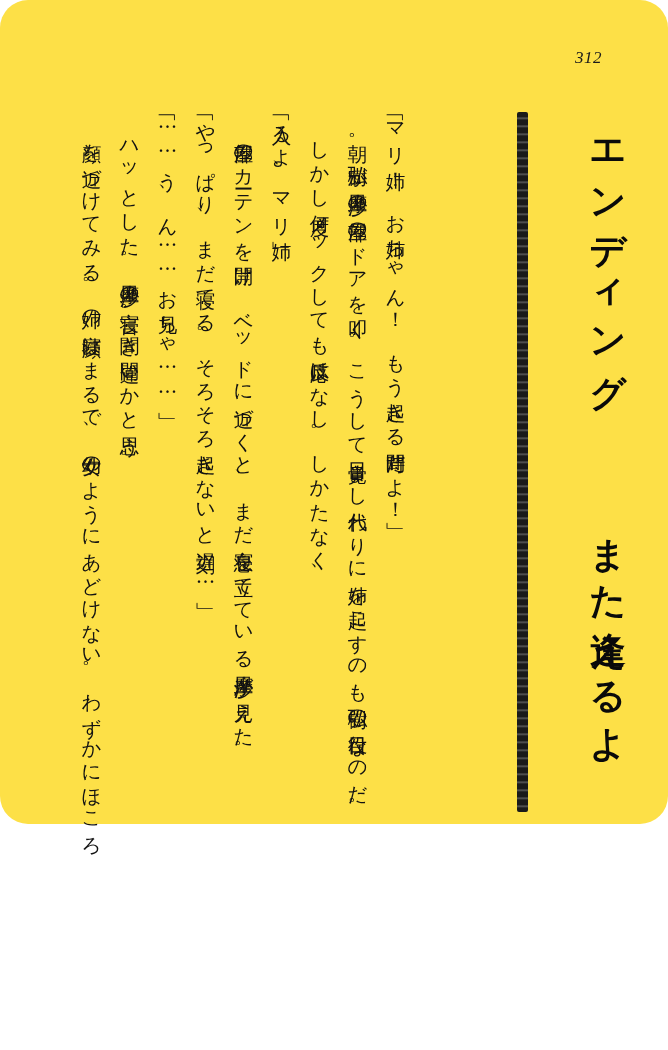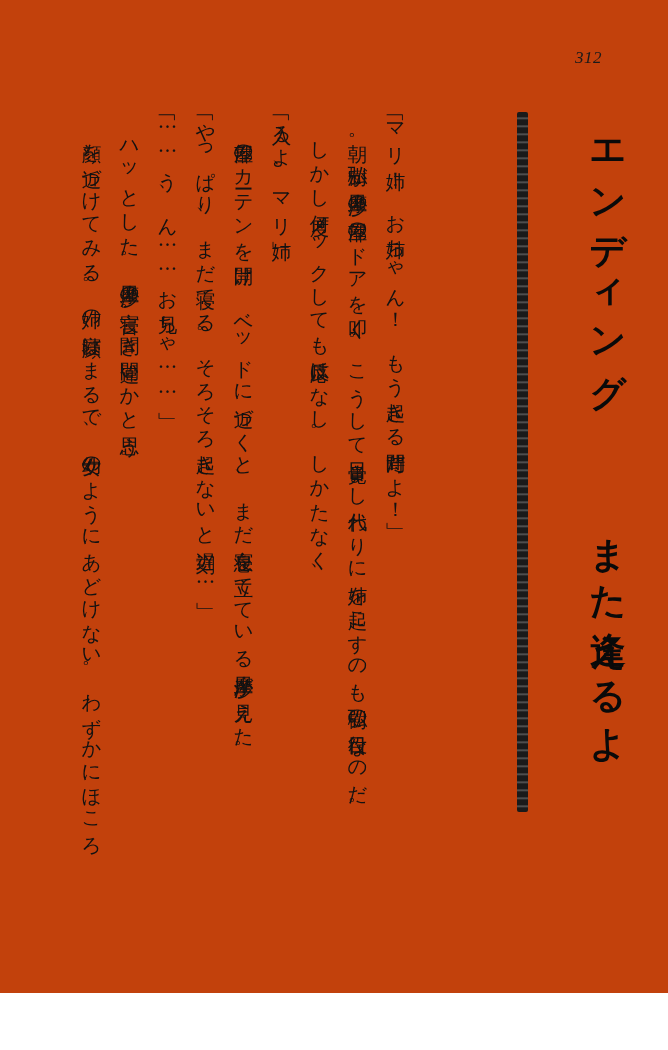--- a/index.html
+++ b/index.html
@@ -13,22 +13,23 @@
     overflow: hidden;
     font-family: "Liberation Serif", "DejaVu Serif", serif;
     color: #111111;
     position: relative;
   }
   .page {
     position: absolute;
     top: 0;
     left: 0;
     width: 668px;
-    height: 993px;
-    background: #c2410c;
+    height: 824px;
+    background: #fde047;
+    border-radius: 28px;
   }
   
   .page-number {
     position: absolute;
     top: 48px;
     right: 66px;
     font-size: 17px;
     font-style: italic;
     font-family: "Liberation Serif", "DejaVu Serif", serif;
     color: #1a1a1a;

